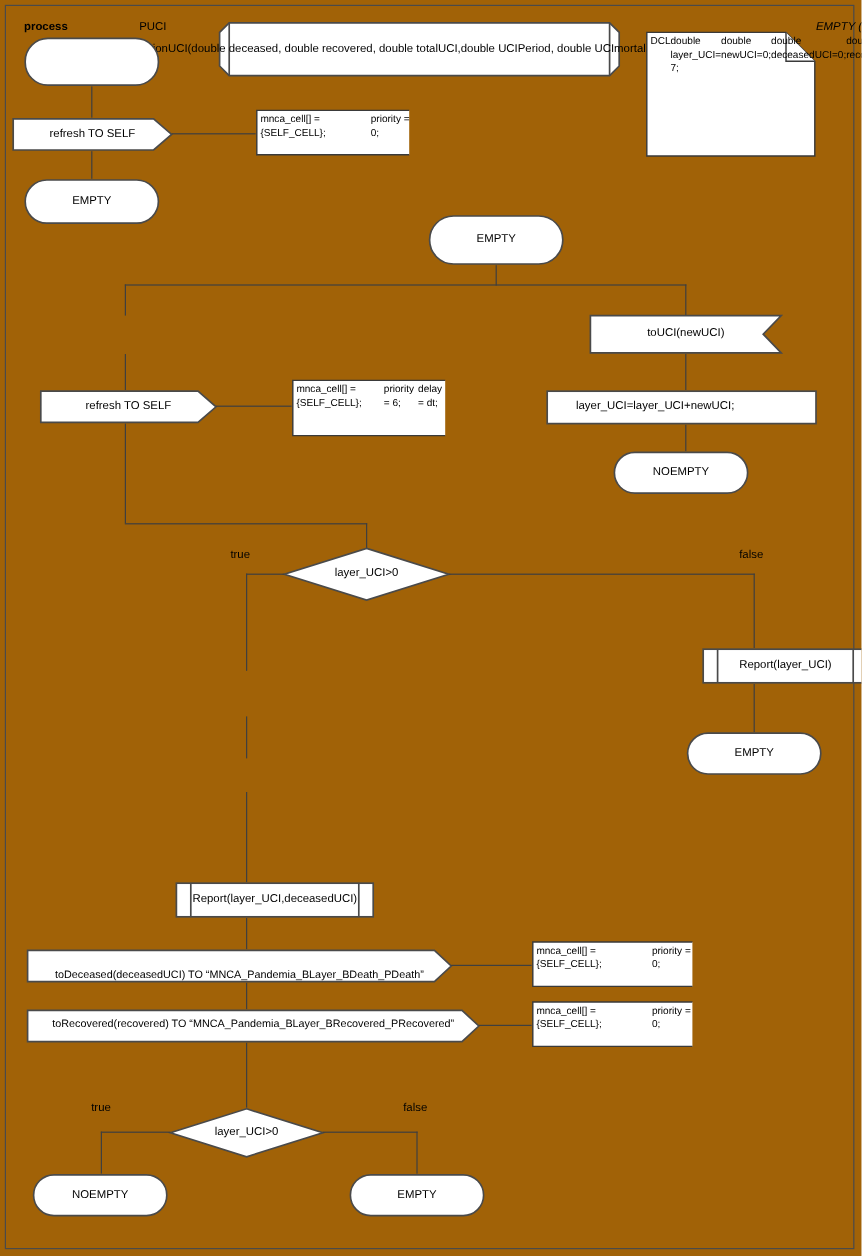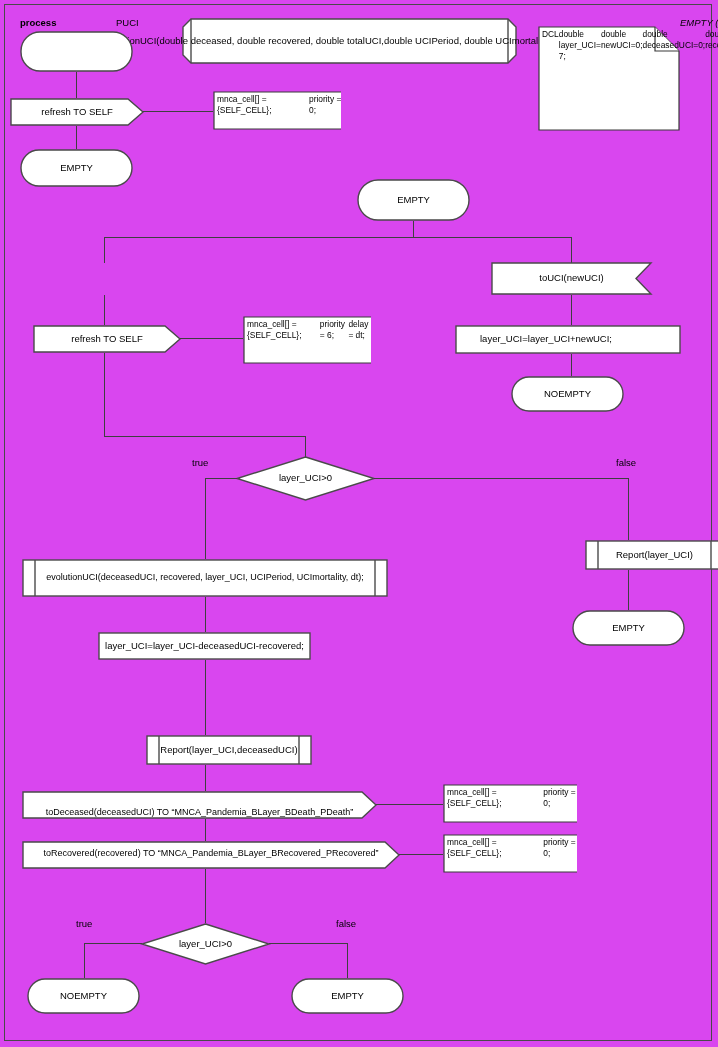--- a/index.html
+++ b/index.html
@@ -7,21 +7,21 @@
     padding: 0;
     background: #ffffff;
   }
   body {
     font-family: "Liberation Sans", sans-serif;
   }
   #canvas {
     position: relative;
     width: 718px;
     height: 1047px;
-    background: #d946ef;
+    background: #a16207;
     overflow: hidden;
   }
   #frame {
     position: absolute;
     left: 4px;
     top: 4px;
     width: 708px;
     height: 1037px;
     border: 1.5px solid #4a4a4a;
     box-sizing: border-box;
@@ -235,36 +235,22 @@
   </div>
   <div class="line v" style="left:628px; top:570px; height:40px;"></div>
 
   <div class="node" style="left:572px; top:610px; width:113px; height:36px;">
     <svg width="113" height="36" viewBox="0 0 113 36">
       <rect class="stroke" x="1" y="1" width="111" height="34" rx="17" ry="17"></rect>
     </svg>
     <div class="cap">EMPTY</div>
   </div>
 
-  <div class="node" style="left:22px; top:559px; width:366px; height:38px;">
-    <svg width="366" height="38" viewBox="0 0 366 38">
-      <rect class="stroke" x="1" y="1" width="364" height="36"></rect>
-      <line class="stroke" x1="13" y1="1" x2="13" y2="37"></line>
-      <line class="stroke" x1="353" y1="1" x2="353" y2="37"></line>
-    </svg>
-    <div class="cap" style="font-size:9px;">evolutionUCI(deceasedUCI, recovered, layer_UCI, UCIPeriod, UCImortality, dt);</div>
-  </div>
   <div class="line v" style="left:205px; top:597px; height:35px;"></div>
 
-  <div class="node" style="left:98px; top:632px; width:213px; height:28px;">
-    <svg width="213" height="28" viewBox="0 0 213 28">
-      <rect class="stroke" x="1" y="1" width="211" height="26"></rect>
-    </svg>
-    <div class="cap">layer_UCI=layer_UCI-deceasedUCI-recovered;</div>
-  </div>
   <div class="line v" style="left:205px; top:660px; height:75px;"></div>
 
   <div class="node" style="left:122px; top:735px; width:166px; height:30px;margin-left:24px;">
     <svg width="166" height="30" viewBox="0 0 166 30">
       <rect class="stroke" x="1" y="1" width="164" height="28"></rect>
       <line class="stroke" x1="13" y1="1" x2="13" y2="29"></line>
       <line class="stroke" x1="153" y1="1" x2="153" y2="29"></line>
     </svg>
     <div class="cap">Report(layer_UCI,deceasedUCI)</div>
   </div>

